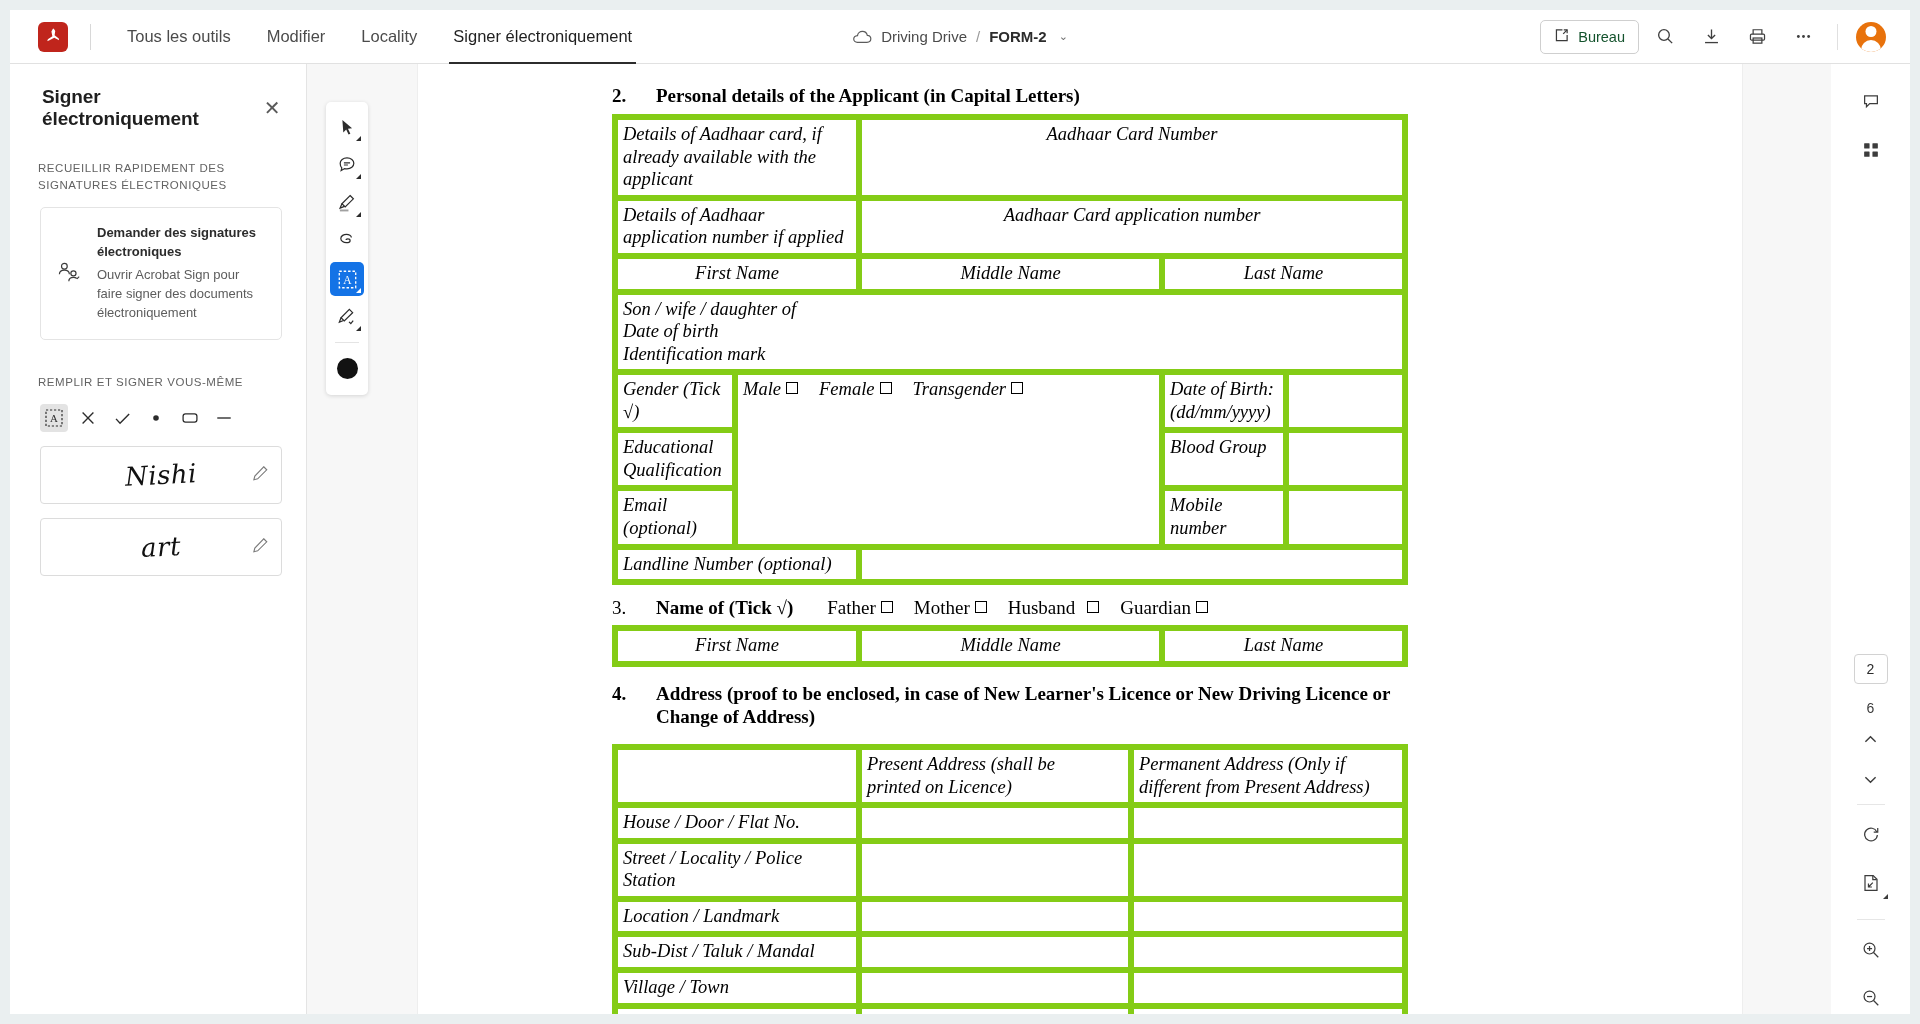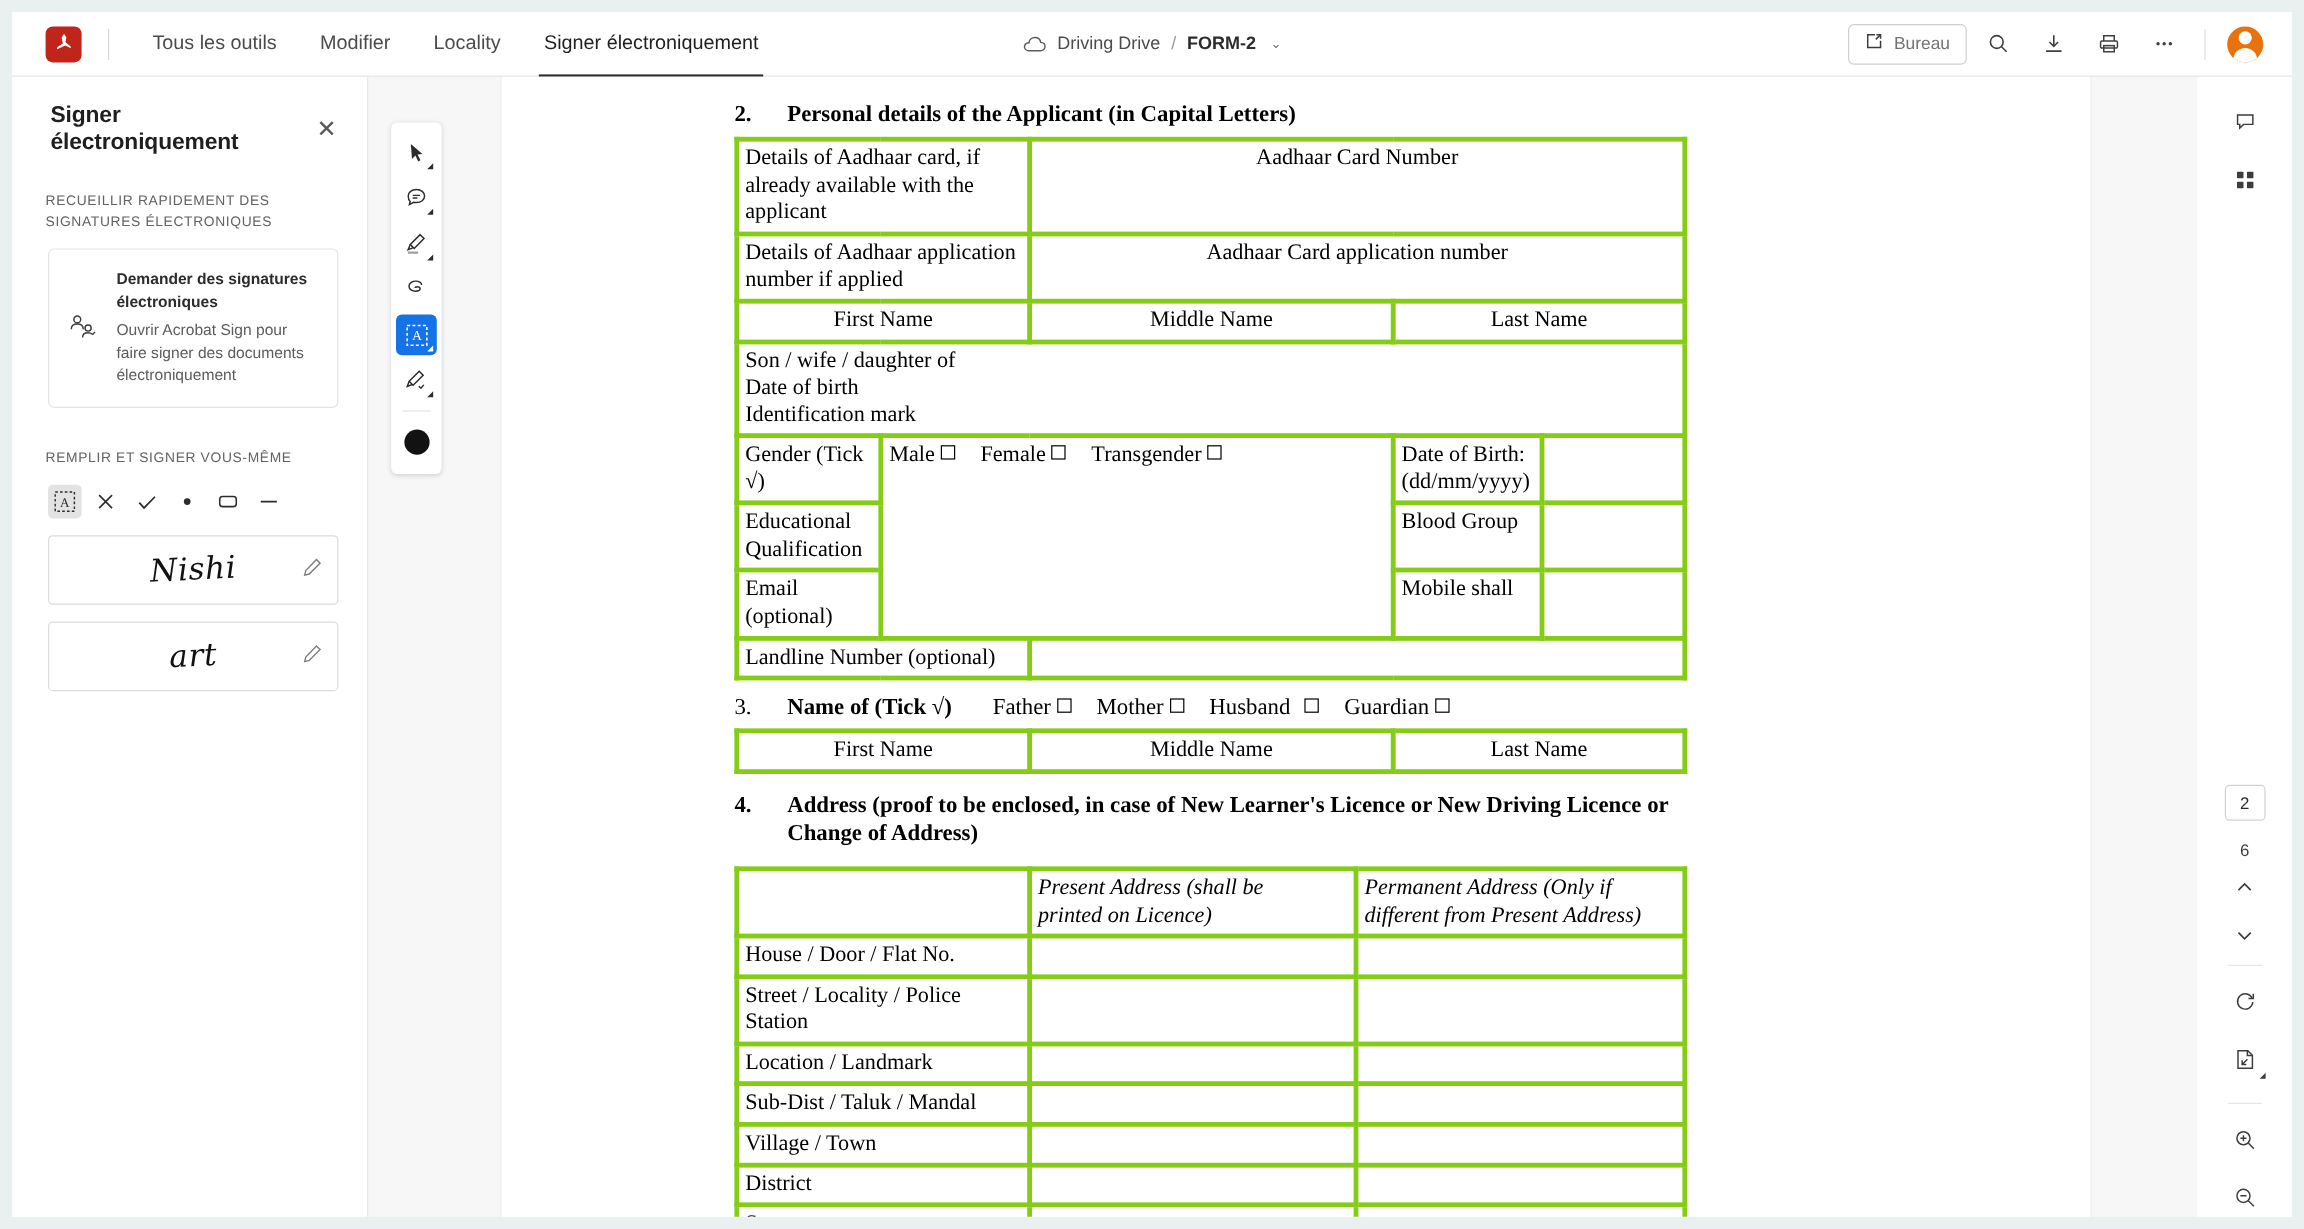--- a/index.html
+++ b/index.html
@@ -49,21 +49,21 @@
   .bc-sep { color: #9a9a9a; }
   .bc-file { font-weight: 700; color: #2c2c2c; }
   .cloud-ico { width: 20px; height: 14px; display: inline-block; }
   .chev { font-size: 11px; color: #6e6e6e; margin-left: 3px; }
 
   .top-right {
     position: absolute; right: 24px; display: flex; align-items: center; gap: 6px;
   }
   .bureau-btn {
     display: flex; align-items: center; gap: 9px; border: 1px solid #cfcfcf;
-    border-radius: 5px; height: 34px; padding: 0 13px; font-size: 14.5px; color: #737373;
+    border-radius: 5px; height: 34px; padding: 0 13px; font-size: 14.5px; color: #14532d;
     background: #fff; cursor: pointer; white-space: nowrap;
   }
   .ic-btn {
     width: 40px; height: 40px; display: flex; align-items: center; justify-content: center;
     cursor: pointer; border-radius: 4px; color: #4b4b4b;
   }
   .tb-sep { width: 1px; height: 26px; background: #e0e0e0; margin: 0 8px; }
   .avatar {
     width: 30px; height: 30px; border-radius: 50%; background: #e8720c;
     position: relative; overflow: hidden; cursor: pointer; margin-left: 4px;
@@ -156,22 +156,22 @@
     color: #000; font-size: 18.5px;
   }
 
   .sec-head { display: flex; gap: 0; font-weight: 700; font-size: 19px; margin-bottom: 7px;
               font-family: "Liberation Serif", serif; line-height: 1.22; }
   .sec-num { width: 44px; flex: 0 0 44px; }
   .sec-txt { flex: 1; }
 
   table.frm { border-collapse: collapse; width: 100%; table-layout: fixed; }
   table.frm td {
-    border: 4px solid #84cc16; padding: 3px 5px 4px 5px; vertical-align: top;
-    font-size: 18.5px; line-height: 1.22; font-family: "Liberation Serif", serif;
+    border: 6px solid #84cc16; padding: 3px 5px 4px 5px; vertical-align: top;
+    font-size: 18.5px; line-height: 1.22; font-family: "Liberation Serif", serif; font-style: italic;
   }
   td.ctr { text-align: center; vertical-align: middle; }
   td.mid { vertical-align: middle; }
   .cb { display: inline-block; width: 12px; height: 12px; border: 1.3px solid #000;
         vertical-align: 1px; margin: 0 3px 0 5px; }
   .ital { font-style: italic; text-align: left; font-size: 16px; line-height: 1.25; }
 
   .inline-head { display: flex; align-items: baseline; margin: 12px 0 6px 0; font-size: 19px;
                  font-family: "Liberation Serif", serif; }
   .inline-head .lbl { font-weight: 700; }
@@ -422,21 +422,21 @@
             <tr>
               <td style="height:50px;">
                 <div>Educational</div>
                 <div>Qualification</div>
               </td>
               <td>Blood Group</td>
               <td></td>
             </tr>
             <tr>
               <td style="height:30px;">Email (optional)</td>
-              <td>Mobile shall</td>
+              <td>Mobile number</td>
               <td></td>
             </tr>
             <tr>
               <td colspan="2" style="height:30px;">Landline Number (optional)</td>
               <td colspan="4"></td>
             </tr>
           </tbody>
         </table>
 
         <div class="inline-head">

